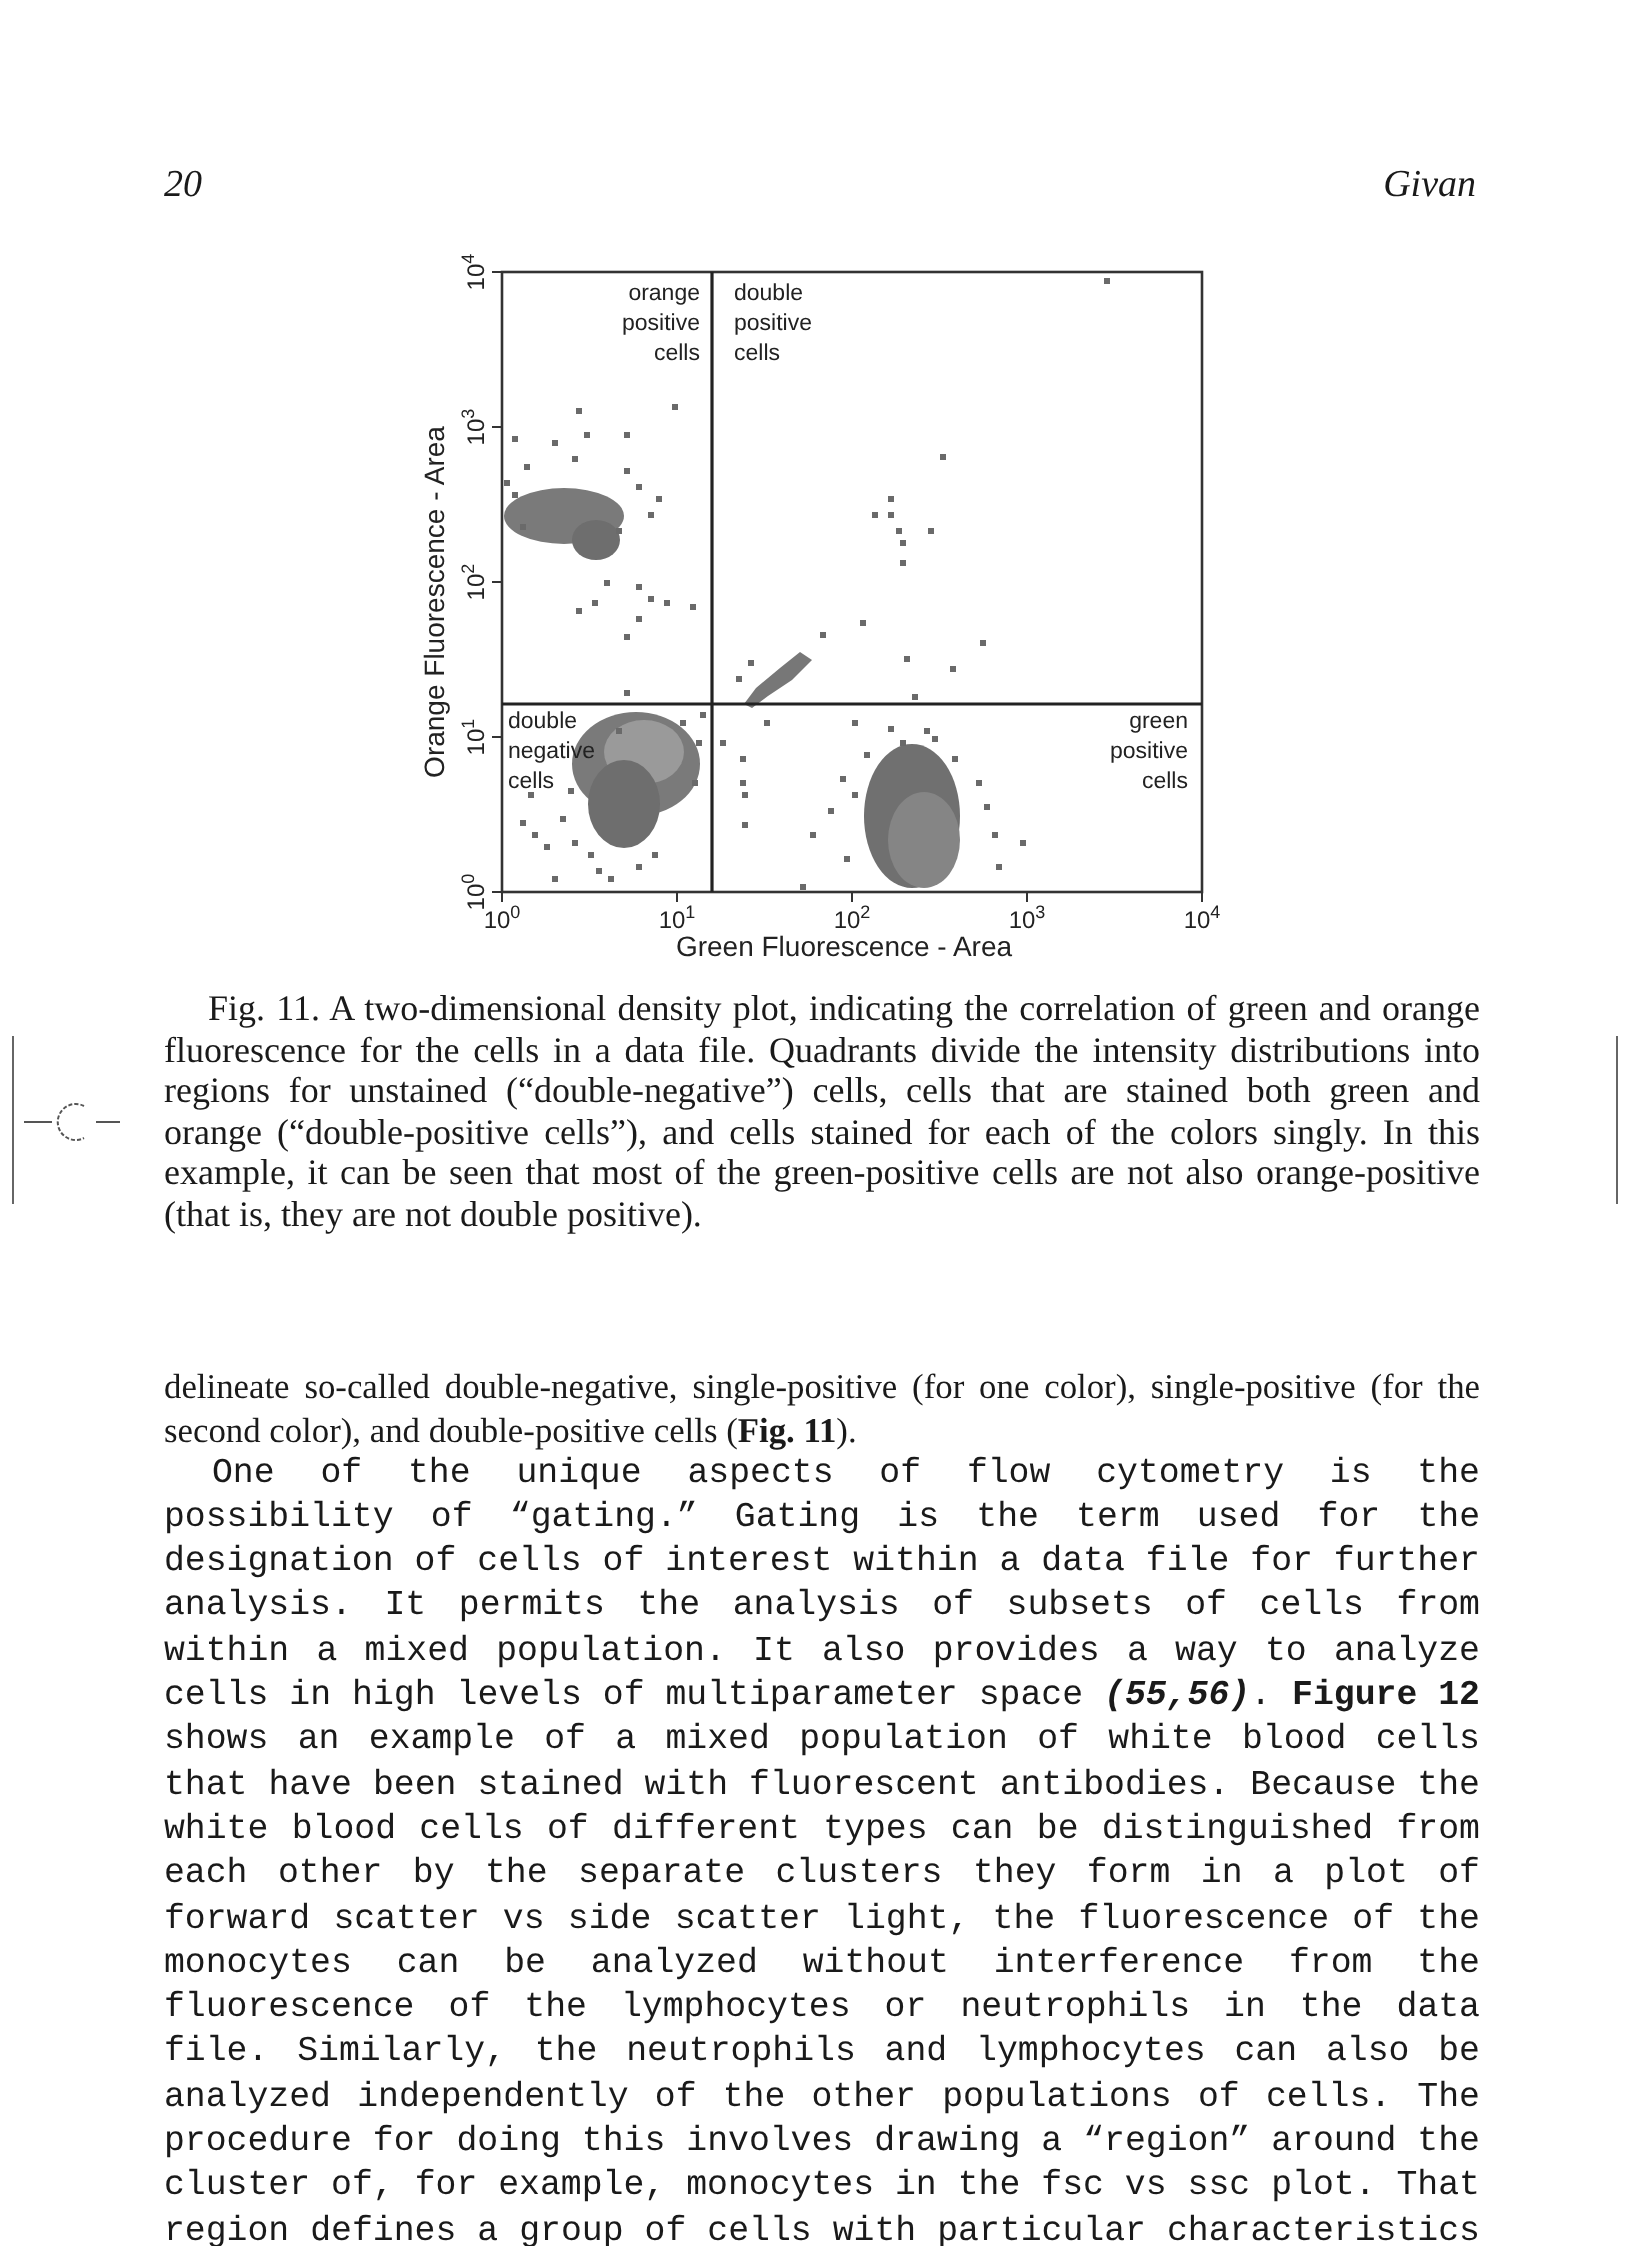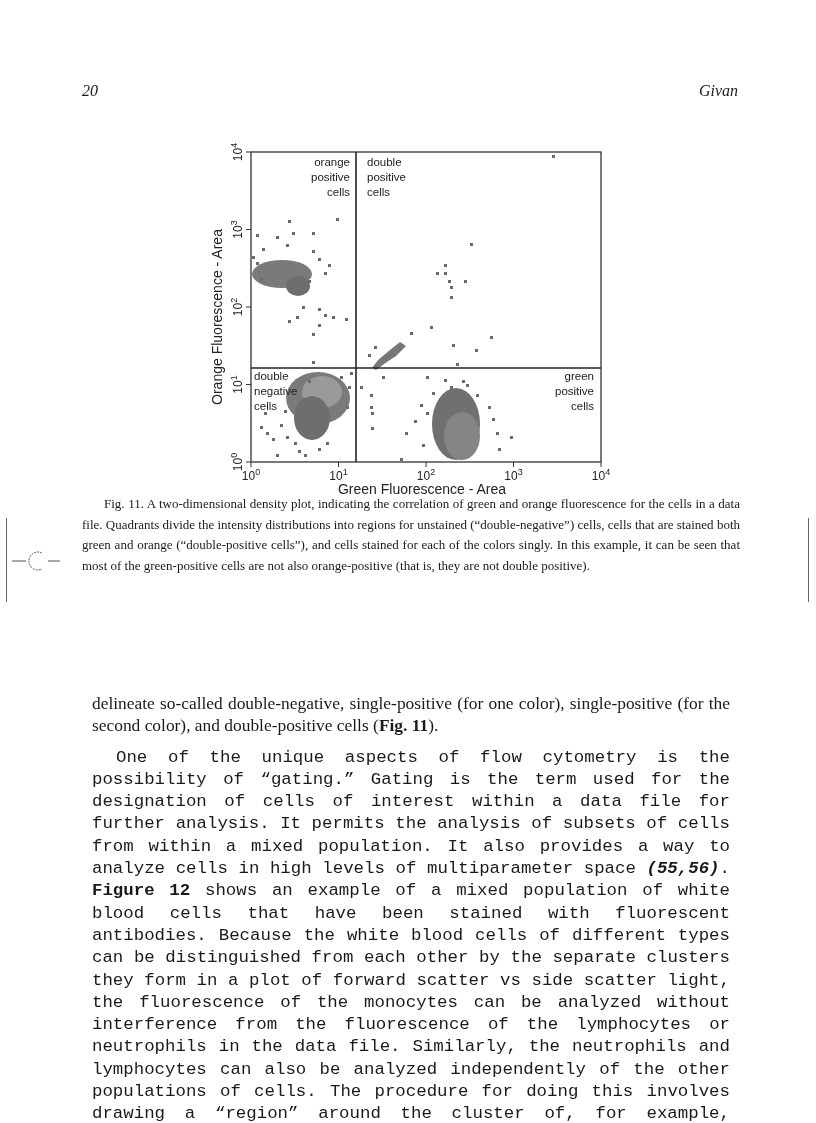--- a/index.html
+++ b/index.html
@@ -1,31 +1,31 @@
 <!DOCTYPE html>
 <html><head>
 <meta charset="utf-8">
 <style>
   html, body { margin: 0; padding: 0; background: #ffffff; }
   body { width: 816px; height: 1123px; position: relative; overflow: hidden; color: #1a1a1a; }
   .serif { font-family: "Liberation Serif", "DejaVu Serif", serif; }
   .sans { font-family: "Liberation Sans", "DejaVu Sans", sans-serif; }
 
-  .running-head { position: absolute; top: 82px; font-size: 16px; font-style: italic; }
+  .running-head { position: absolute; top: 82px; font-size: 19px; font-style: italic; }
   #page-num { left: 82px; }
   #author { right: 78px; text-align: right; }
 
-  .figure { position: absolute; left: 200px; top: 136px; width: 420px; height: 370px; text-decoration: underline; }
+  .figure { position: absolute; left: 200px; top: 120px; width: 420px; height: 370px; text-decoration: underline; }
   .figure svg { width: 420px; height: 370px; display: block; }
 
-  .caption { position: absolute; left: 82px; top: 494px; width: 658px; font-size: 13px; line-height: 20.6px; text-align: justify; }
+  .caption { position: absolute; left: 82px; top: 494px; width: 658px; font-size: 18px; line-height: 20.6px; text-align: justify; }
   .caption p { margin: 0; text-indent: 22px; }
 
   .body-text { position: absolute; left: 82px; top: 682px; width: 658px; font-size: 17.4px; line-height: 22.3px; text-align: justify; }
-  .body-text p { margin: 10px; }
+  .body-text p { margin: 0; }
   .body-text p.indent { text-indent: 24px; font-family: Liberation Mono, monospace; }
 
   .margin-mark-left { position: absolute; left: 6px; top: 518px; width: 1px; height: 84px; background: #666; }
   .margin-mark-right { position: absolute; left: 808px; top: 518px; width: 1px; height: 84px; background: #666; }
   .crop-mark { position: absolute; left: 12px; top: 548px; width: 50px; height: 26px; }
 </style>
 </head>
 <body>
 
 <div class="running-head serif" id="page-num">20</div>

